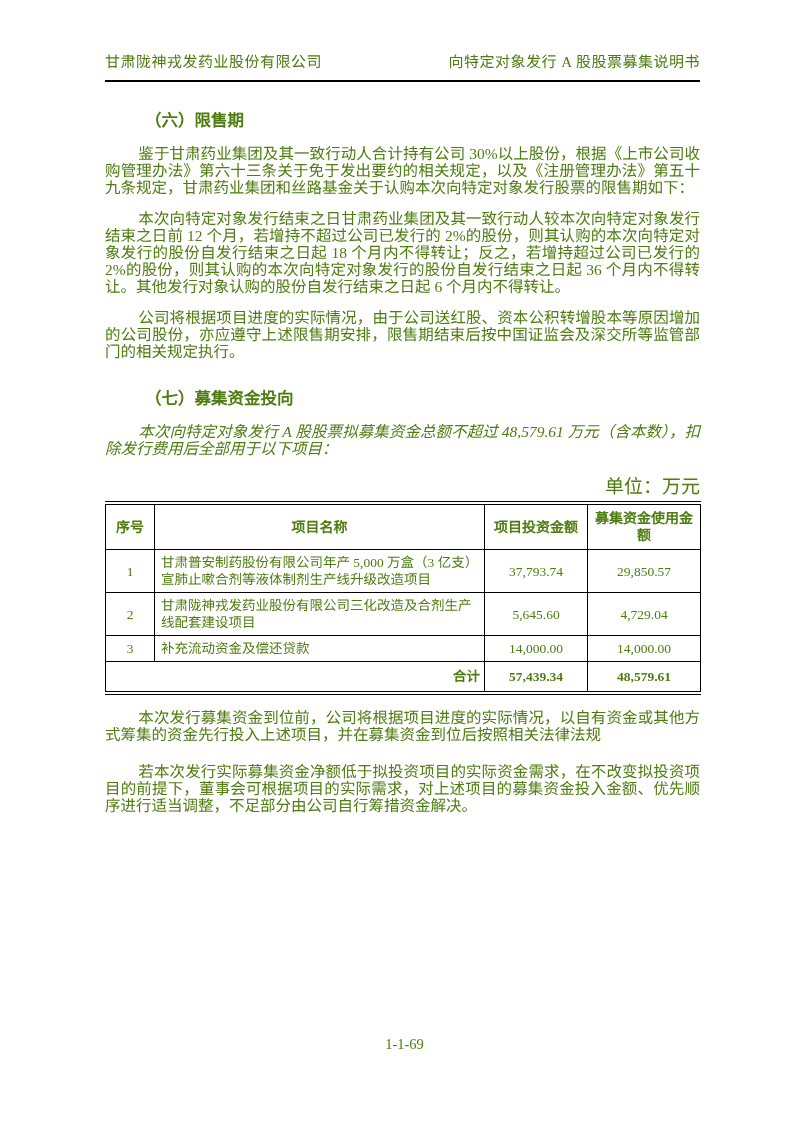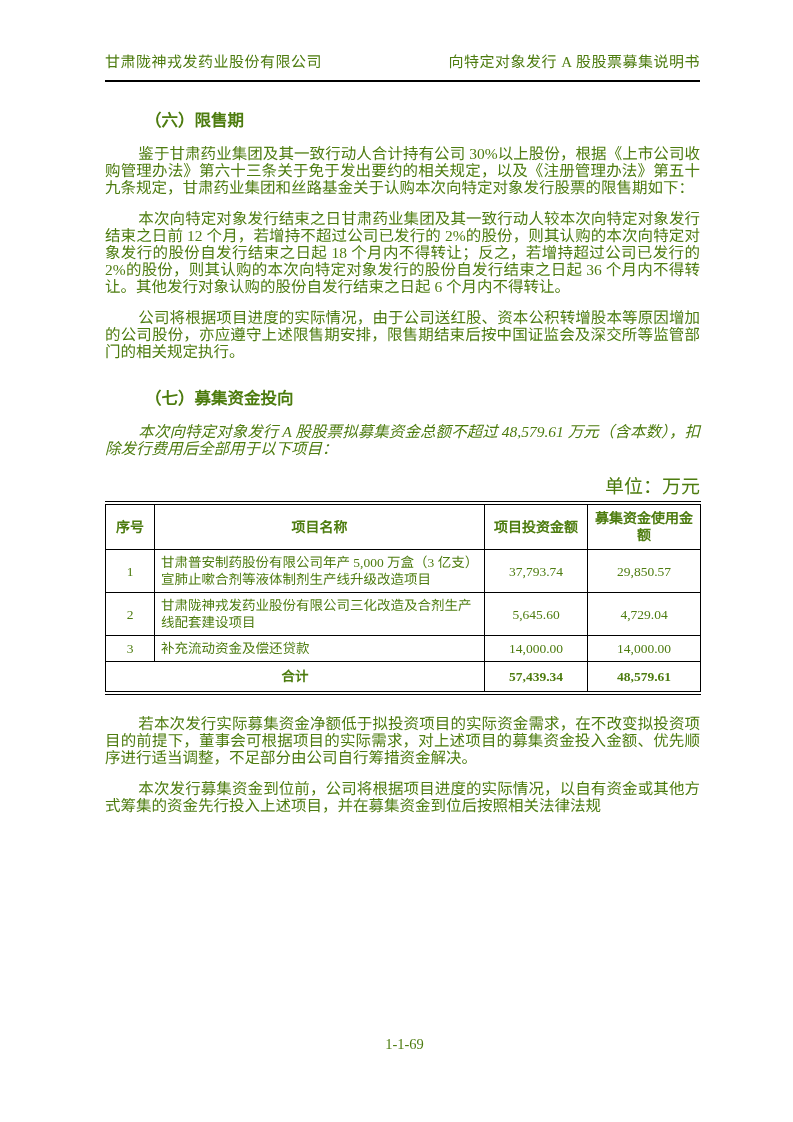--- a/index.html
+++ b/index.html
@@ -74,21 +74,21 @@
   table.fund-table th {
     font-weight: bold;
     text-align: center;
     font-size: 14px;
     padding: 5px 4px;
   }
   td.cell-no { text-align: center; }
   td.cell-name { text-align: left; margin-left: 12px; }
   td.cell-num { text-align: center; padding-right: 9px; }
   tr.total-row td { font-weight: bold; }
-  tr.total-row td.cell-label { text-align: center; padding: 6px 4px; }
+  tr.total-row td.cell-label { text-align: right; padding: 6px 4px; }
   
   .page-number {
     position: absolute;
     left: 16px;
     right: 0;
     top: 1036px;
     text-align: center;
     font-size: 14.5px;
   }
 </style>
@@ -150,19 +150,19 @@
           <td class="cell-num">14,000.00</td>
         </tr>
         <tr class="total-row">
           <td class="cell-label" colspan="2">合计</td>
           <td class="cell-num">57,439.34</td>
           <td class="cell-num">48,579.61</td>
         </tr>
       </tbody>
     </table>
 
+    <p class="para">本次发行募集资金到位前，公司将根据项目进度的实际情况，以自有资金或其他方式筹集的资金先行投入上述项目，并在募集资金到位后按照相关法律法规</p>
     <p class="para" style="margin-top:20px">若本次发行实际募集资金净额低于拟投资项目的实际资金需求，在不改变拟投资项目的前提下，董事会可根据项目的实际需求，对上述项目的募集资金投入金额、优先顺序进行适当调整，不足部分由公司自行筹措资金解决。</p>
-    <p class="para">本次发行募集资金到位前，公司将根据项目进度的实际情况，以自有资金或其他方式筹集的资金先行投入上述项目，并在募集资金到位后按照相关法律法规</p>
 
   </div>
 
   <div class="page-number">1-1-69</div>
 </div>
 
 </body></html>

